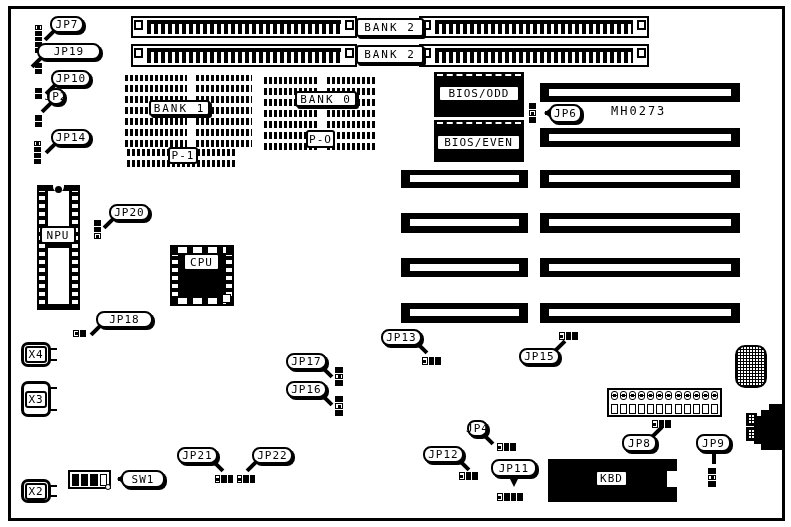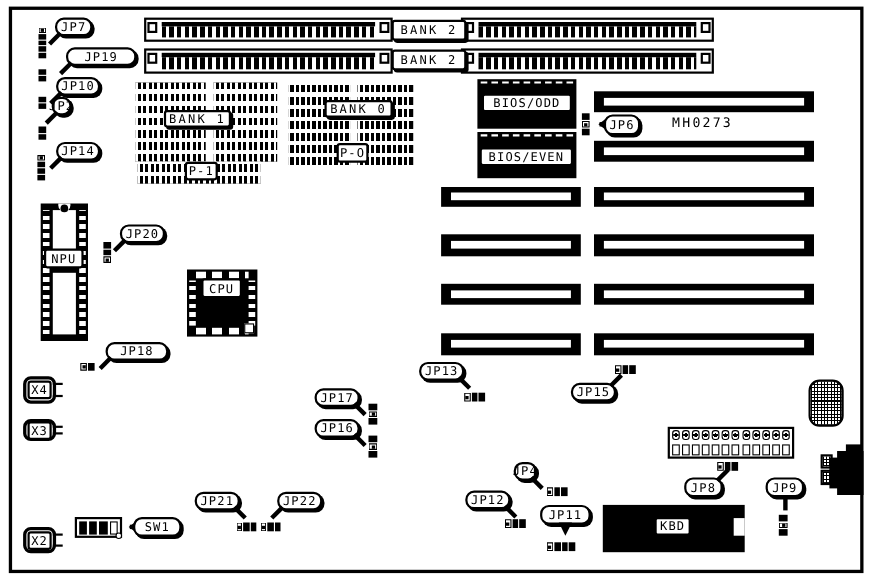--- a/index.html
+++ b/index.html
@@ -215,21 +215,21 @@
       <span></span>
     </div>
   <div class="callout" style="left:50px;top:16px;width:34px;height:17px">
       <span class="t t-bl"></span>
       <span>JP7</span>
     </div>
   <div class="jmp v" style="left:34px;top:62px;width:9px;height:13px">
       <span></span>
       <span></span>
     </div>
-  <div class="callout" style="left:60px;top:43px;width:64px;height:17px">
+  <div class="callout" style="left:37px;top:43px;width:64px;height:17px">
       <span class="t t-bl"></span>
       <span>JP19</span>
     </div>
   <div class="jmp v" style="left:34px;top:87px;width:9px;height:13px">
       <span></span>
       <span></span>
     </div>
   <div class="callout" style="left:51px;top:70px;width:40px;height:17px">
       <span class="t t-bl"></span>
       <span>JP10</span>
@@ -267,21 +267,21 @@
       <span></span>
     </div>
   <div class="callout" style="left:96px;top:311px;width:57px;height:17px">
       <span class="t t-bl"></span>
       <span>JP18</span>
     </div>
 
   <div class="xtal" style="left:21px;top:342px;width:30px;height:25px">
       <b>X4</b>
     </div>
-  <div class="xtal" style="left:21px;top:381px;width:30px;height:20px">
+  <div class="xtal" style="left:21px;top:381px;width:30px;height:36px">
       <b>X3</b>
     </div>
   <div class="xtal" style="left:21px;top:479px;width:30px;height:24px">
       <b>X2</b>
     </div>
 
   <div class="jmp v" style="left:334px;top:366px;width:10px;height:21px">
       <span></span>
       <span class="open"></span>
       <span></span>

